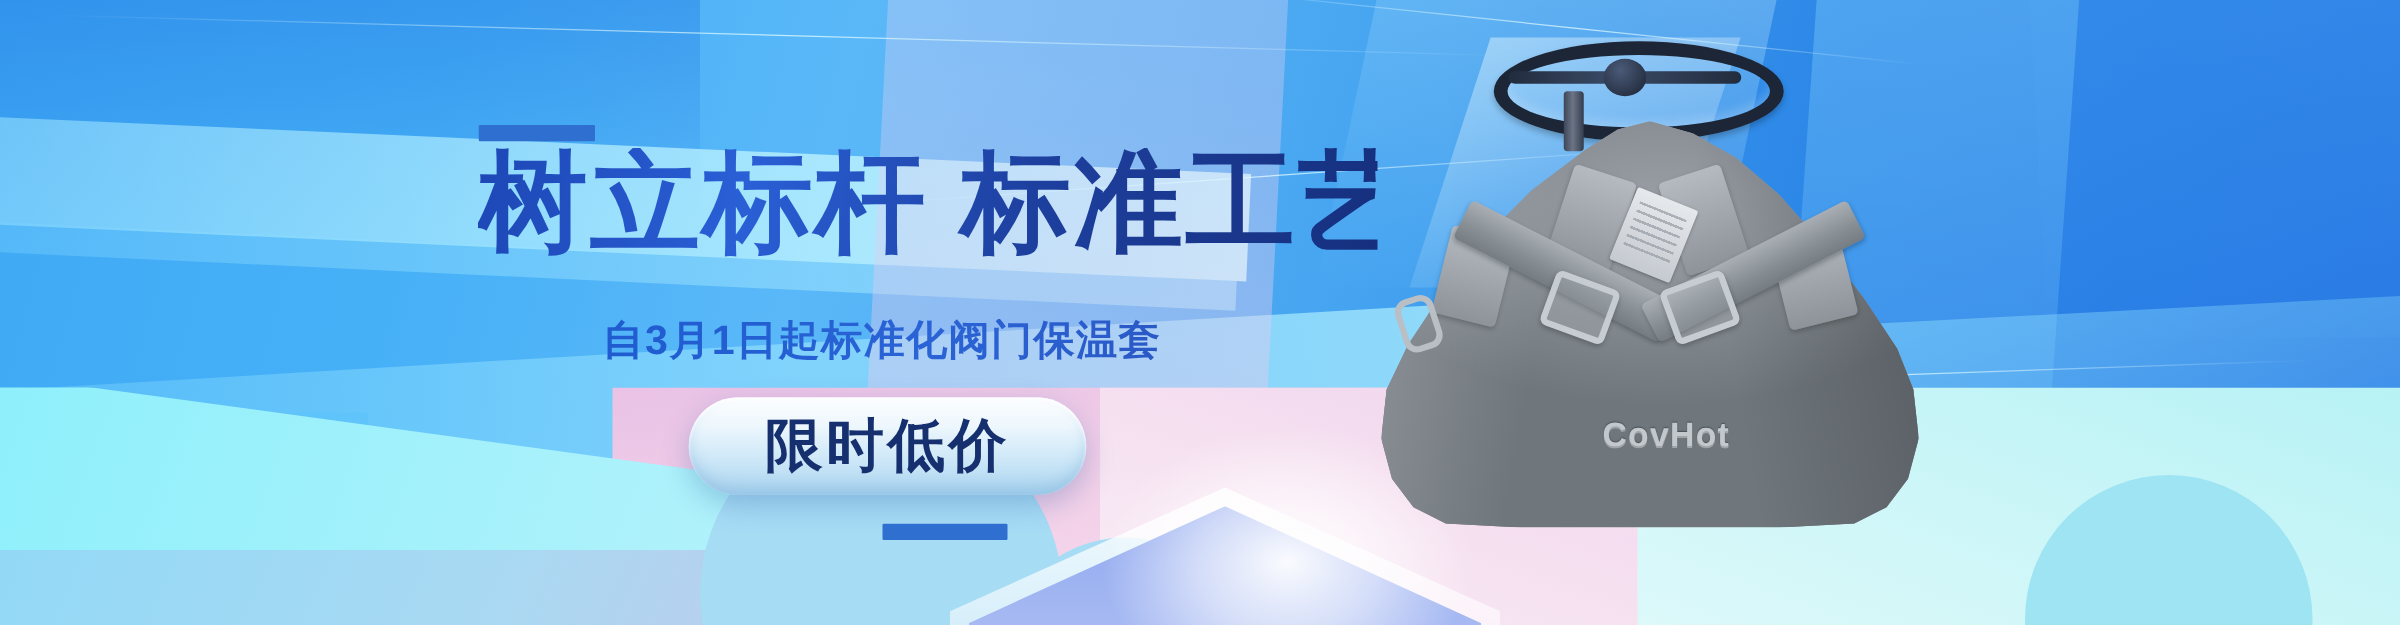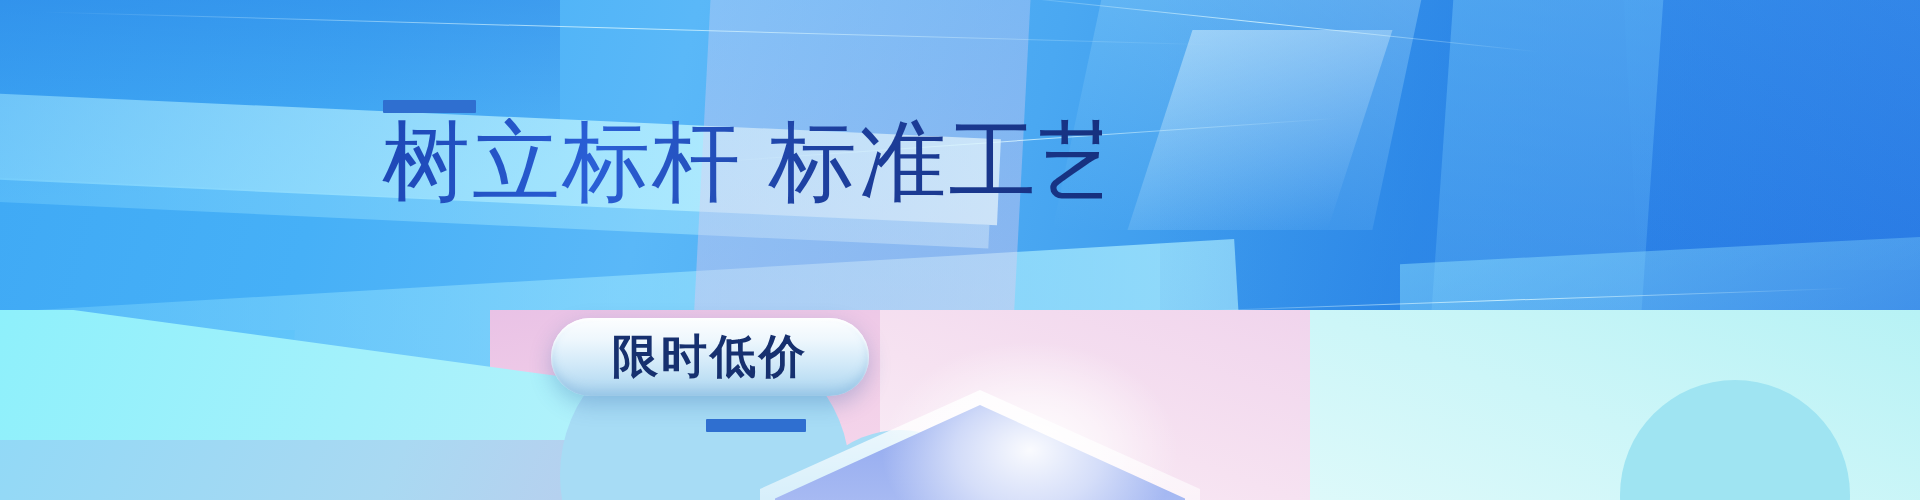--- a/index.html
+++ b/index.html
@@ -141,21 +141,21 @@
   }
 
   
   .content{position:absolute;left:0;top:0;width:1060px;height:500px;}
   .tick{
     position:absolute;left:383px;top:100px;width:93px;height:13px;
     background:#2f6fd0;border-radius:1px;
   }
   .headline{
     position:absolute;left:382px;top:118px;width:720px;
-    font-size:88px;line-height:1;font-weight:normal;letter-spacing:2px;
+    font-size:88px;line-height:1;font-weight:bold;letter-spacing:2px;
     background:linear-gradient(100deg,#1d47b5 0%,#2a5fd6 30%,#1d3f9e 62%,#16307e 100%);
     -webkit-background-clip:text;background-clip:text;color:transparent;
     white-space:nowrap;
   }
   .subhead{
     position:absolute;left:482px;top:255px;width:520px;
     font-size:33px;line-height:1;font-weight:bold;letter-spacing:1px;
     background:linear-gradient(95deg,#1f5ccf 0%,#2a63d6 50%,#2a55c0 100%);
     -webkit-background-clip:text;background-clip:text;color:transparent;
     white-space:nowrap;
@@ -309,20 +309,43 @@
     <div class="circle circle-2"></div>
     <div class="circle circle-3"></div>
     <div class="chevron"></div>
     <div class="chevron-inner"></div>
     <div class="glow"></div>
   </div>
 
   <div class="content">
     <div class="tick"></div>
     <div class="headline">树立标杆 标准工艺</div>
+    <div class="subhead">自3月1日起标准化阀门保温套</div>
     <div class="pill">
       <span class="pill-label">限时低价</span>
     </div>
     <div class="underbar"></div>
   </div>
 
+  <div class="product">
+    <div class="prod-glow"></div>
+    <div class="handwheel">
+      <div class="wheel-ring"></div>
+      <div class="wheel-spoke"></div>
+      <div class="wheel-hub"></div>
+    </div>
+    <div class="stem"></div>
+    <div class="jacket"></div>
+    <div class="jacket-shade"></div>
+    <div class="strap-tab tab-1"></div>
+    <div class="strap-tab tab-2"></div>
+    <div class="strap-tab tab-3"></div>
+    <div class="strap-tab tab-4"></div>
+    <div class="strap strap-l"></div>
+    <div class="strap strap-r"></div>
+    <div class="label-tag"></div>
+    <div class="buckle buckle-l"></div>
+    <div class="buckle buckle-r"></div>
+    <div class="loop"></div>
+    <div class="brand">CovHot</div>
+  </div>
 
 </div>
 
 </body></html>

